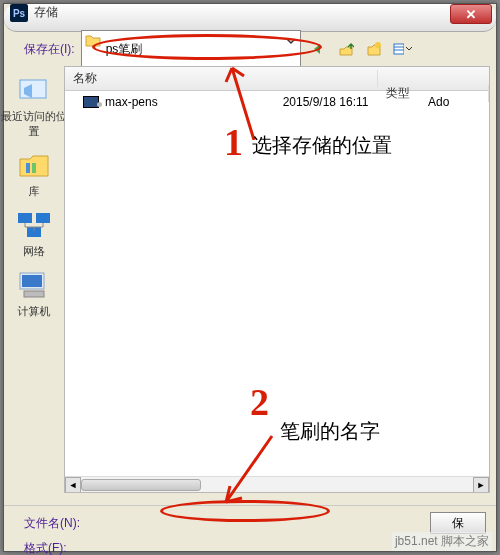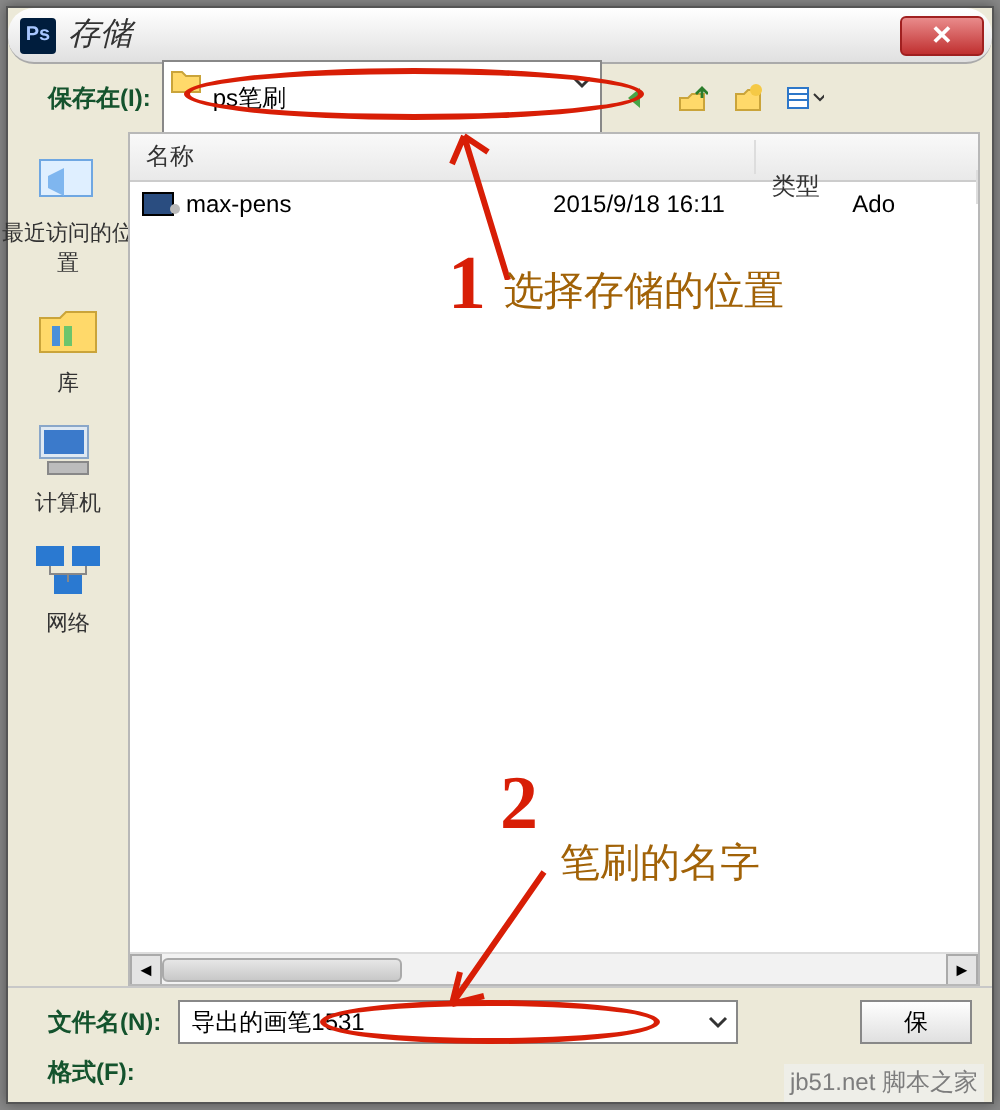--- a/index.html
+++ b/index.html
@@ -1,53 +1,53 @@
 <!DOCTYPE html>
 <html><head>
 <meta charset="utf-8">
 <style>
   * { box-sizing: border-box; margin: 0; padding: 0; }
   body { font-family: "Microsoft YaHei", Tahoma, sans-serif; font-size: 12px; background: #888; width: 500px; height: 555px; position: relative; overflow: hidden; }
   .wrap { position: absolute; left:0; top:0; width:500px; height:555px; background:#888; }
   .dialog { position:absolute; left:3px; top:3px; width:494px; height:549px; background:#ece9d8; border:1px solid #555; box-shadow:0 0 6px rgba(0,0,0,.4); }
-  .titlebar { height:28px; background:linear-gradient(#ffffff,#e0e0e0); border-bottom:1px solid #aaa; display:flex; align-items:center; padding:0 4px 0 6px;border-radius:13px; }
+  .titlebar { height:28px; background:linear-gradient(#ffffff,#e0e0e0); border-bottom:1px solid #aaa; display:flex; align-items:flex-start; padding:0 4px 0 6px;border-radius:13px; }
   .titlebar .ps-badge { width:18px; height:18px; background:#001d3d; display:inline-flex; align-items:center; justify-content:center; border-radius:2px; }
   .titlebar .ps-badge span{ color:#a8c7ff; font-weight:bold; font-size:10px; }
-  .titlebar .title-text { margin-left:6px; font-size:16px; color:#333;font-style:italic; }
+  .titlebar .title-text { margin-left:6px; font-size:12px; color:#333; }
   .titlebar .close { margin-left:auto; width:42px; height:20px; background:linear-gradient(#e98b8b,#c03030); color:#fff; display:flex; align-items:center; justify-content:center; border:1px solid #a02020; border-radius:3px; font-size:13px; font-weight:bold; cursor:pointer; }
   .pathrow { height:34px; display:flex; align-items:center; padding:0 10px 0 20px; gap:6px; }
-  .lbl { color:#14532d;font-weight:bold; }
+  .lbl { color:#4c1d95; }
   .pathbox { position:relative; display:flex; align-items:center; width:220px; height:39px; background:#fff; border:1px solid #888; padding:0 18px 0 24px; }
   .pathbox .folder { position:absolute; left:3px; top:2px; width:16px; height:14px; }
   .pathbox .chev { position:absolute; right:3px; top:4px; cursor:pointer; }
   .icon-btn { width:22px; height:22px; display:inline-flex; align-items:center; justify-content:center; cursor:pointer; border:1px solid transparent; }
   .body { display:flex; height:calc(100% - 28px - 34px - 58px); }
   .side { width:60px; background:#ece9d8; padding-top:8px; display:flex; flex-direction:column; align-items:center; gap:10px; }
   .side-item { width:70px; text-align:center; cursor:pointer; }
   .side-item .ic { width:40px; height:32px; margin:0 auto 3px; }
   .side-item .lab { font-size:11px; color:#333; }
   .listing { flex:1; background:#fff; border:1px solid #b8b8b8; margin-right:6px; display:flex; flex-direction:column; overflow:hidden; position:relative; }
   .columns { height:24px; background:linear-gradient(#f9f9f9,#e9e9e9); border-bottom:1px solid #ccc; display:flex; align-items:center; }
   .col { padding:0 8px; border-right:1px solid #ddd; font-size:12px; color:#333; }
   .col.name{flex:2.2;} .col.date{flex:1.6;} .col.type{flex:0.7;margin-top:30px;}
-  .row { height:22px; display:flex; align-items:center; }
+  .row { height:22px; display:flex; align-items:center;margin-left:12px; }
   .cell.name{flex:2.2; display:flex; align-items:center; gap:6px; padding-left:6px;} .cell.date{flex:1.6; padding-left:8px;} .cell.type{flex:0.7; padding-left:6px;}
   .file-ic { width:16px; height:12px; background:#2a4d80; border:1px solid #000; position:relative; }
   .file-ic::after{content:""; position:absolute; right:-4px; top:5px; width:5px; height:5px; background:#bbb; border-radius:50%; }
   .hscroll { position:absolute; left:0; right:0; bottom:0; height:16px; background:#f2f2f2; border-top:1px solid #ddd; }
   .hscroll .thumb{ position:absolute; left:16px; top:2px; height:12px; width:120px; background:linear-gradient(#e6e6e6,#c8c8c8); border:1px solid #aaa; border-radius:3px; }
   .hscroll .arr{ position:absolute; top:0; width:16px; height:16px; background:#e4e4e4; border:1px solid #aaa; display:flex; align-items:center; justify-content:center; font-size:9px;}
   .hscroll .arr.l{left:0;} .hscroll .arr.r{right:0;}
-  .bottom { position:absolute; bottom:0; left:0; right:0; height:58px; padding:6px 10px 6px 20px; background:#ece9d8; border-top:1px solid #c8c8c8;text-align:center; }
+  .bottom { position:absolute; bottom:0; left:0; right:0; height:46px; padding:6px 10px 6px 20px; background:#ece9d8; border-top:1px solid #c8c8c8;text-align:center; }
   .brow { display:flex; align-items:center; gap:8px; margin-bottom:6px; }
   .input { width:280px; height:22px; background:#fff; border:1px solid #888; padding:0 18px 0 6px; display:flex; align-items:center; position:relative;}
   .input .chev{ position:absolute; right:3px; top:4px; cursor:pointer;}
   .btn { margin-left:auto; width:56px; height:22px; background:linear-gradient(#fefefe,#e0e0e0); border:1px solid #888; display:flex; align-items:center; justify-content:center; cursor:pointer; font-size:12px;}
   .anno { position:absolute; pointer-events:none; }
-  .anno.text { font-family:Liberation Sans, sans-serif; font-size:20px; color:#a16207; }
+  .anno.text { font-family:Liberation Sans, sans-serif; font-size:20px; color:#000000; }
   .anno.num { font-family:"Comic Sans MS",cursive; font-size:38px; color:#d81e06; font-weight:bold; }
   .red-ellipse { border:3px solid #d81e06; border-radius:50%/50%; background:transparent; }
   .watermark { position:absolute; right:8px; bottom:4px; font-size:12px; color:#7d7d7d; background:rgba(240,240,240,.7); padding:1px 3px;}
   svg { display:block; }
 </style>
 </head>
 <body>
 
 <div class="wrap">
   <div class="dialog">
@@ -123,37 +123,37 @@
                 <path d="M6 10 h10 l3 -3 h15 v20 h-28 z" fill="#ffd96a" stroke="#caa43a"></path>
                 <rect x="12" y="14" width="4" height="10" fill="#4a90d9"></rect>
                 <rect x="18" y="14" width="4" height="10" fill="#6cc56c"></rect>
               </svg>
             </div>
           <div class="lab">库</div>
         </div>
         <div class="side-item">
           <div class="ic">
               <svg width="40" height="32">
-                <rect x="6" y="4" width="24" height="16" fill="#dfe9f3" stroke="#8aa7c9"></rect>
-                <rect x="8" y="6" width="20" height="12" fill="#3b7acb"></rect>
-                <rect x="10" y="22" width="20" height="6" fill="#bcbcbc" stroke="#888"></rect>
-              </svg>
-            </div>
-          <div class="lab">计算机</div>
-        </div>
-        <div class="side-item">
-          <div class="ic">
-              <svg width="40" height="32">
                 <rect x="4" y="4" width="14" height="10" fill="#2a79d1"></rect>
                 <rect x="22" y="4" width="14" height="10" fill="#2a79d1"></rect>
                 <rect x="13" y="18" width="14" height="10" fill="#2a79d1"></rect>
                 <path d="M11 14 v4 h18 v-4 M20 18 v4" fill="none" stroke="#888"></path>
               </svg>
             </div>
           <div class="lab">网络</div>
+        </div>
+        <div class="side-item">
+          <div class="ic">
+              <svg width="40" height="32">
+                <rect x="6" y="4" width="24" height="16" fill="#dfe9f3" stroke="#8aa7c9"></rect>
+                <rect x="8" y="6" width="20" height="12" fill="#3b7acb"></rect>
+                <rect x="10" y="22" width="20" height="6" fill="#bcbcbc" stroke="#888"></rect>
+              </svg>
+            </div>
+          <div class="lab">计算机</div>
         </div>
       </div>
 
       <div class="listing">
         <div class="columns">
           <div class="col name">名称</div>
           <div class="col type">类型</div>
         </div>
         <div class="row">
           <div class="cell name">
@@ -167,28 +167,20 @@
           <div class="arr l">◄</div>
           <div class="thumb"></div>
           <div class="arr r">►</div>
         </div>
       </div>
     </div>
 
     <div class="bottom">
       <div class="brow">
         <span class="lbl">文件名(N):</span>
-        <div class="input">
-          <span>导出的画笔1531</span>
-          <span class="chev">
-              <svg width="12" height="12">
-                <path d="M2 4 l4 4 l4 -4" fill="none" stroke="#333" stroke-width="1.5"></path>
-              </svg>
-            </span>
-        </div>
         <div class="btn">
             <span>保</span>
           </div>
       </div>
       <div class="brow">
         <span class="lbl">格式(F):</span>
       </div>
     </div>
 
     <div class="anno red-ellipse" style="left:88px; top:30px; width:230px; height:26px;"></div>

